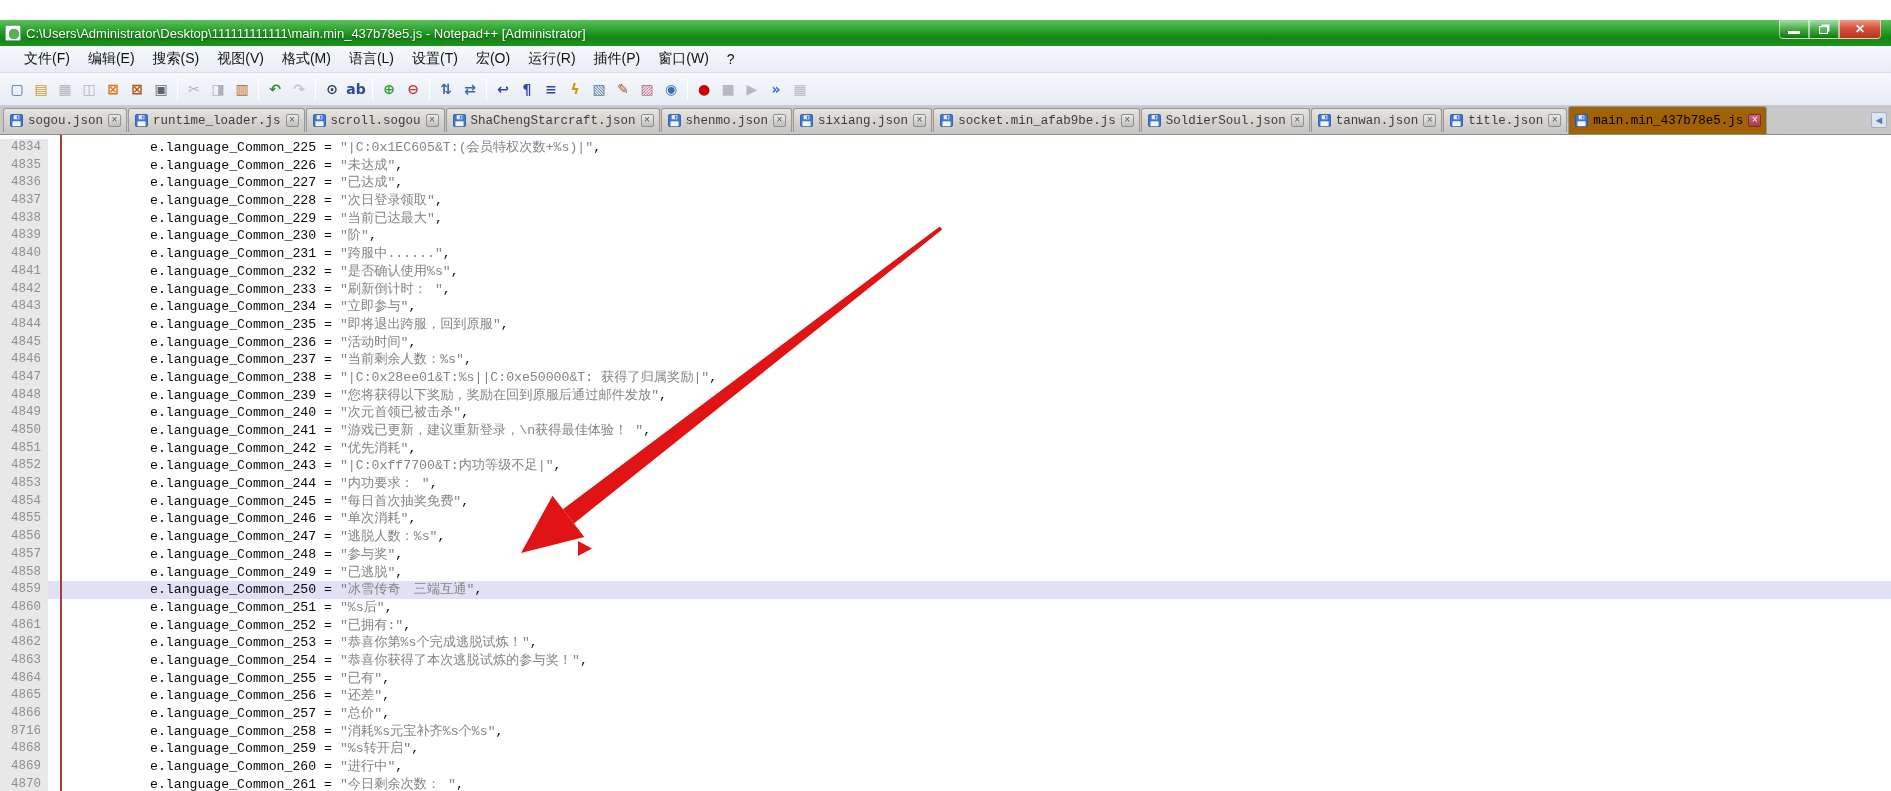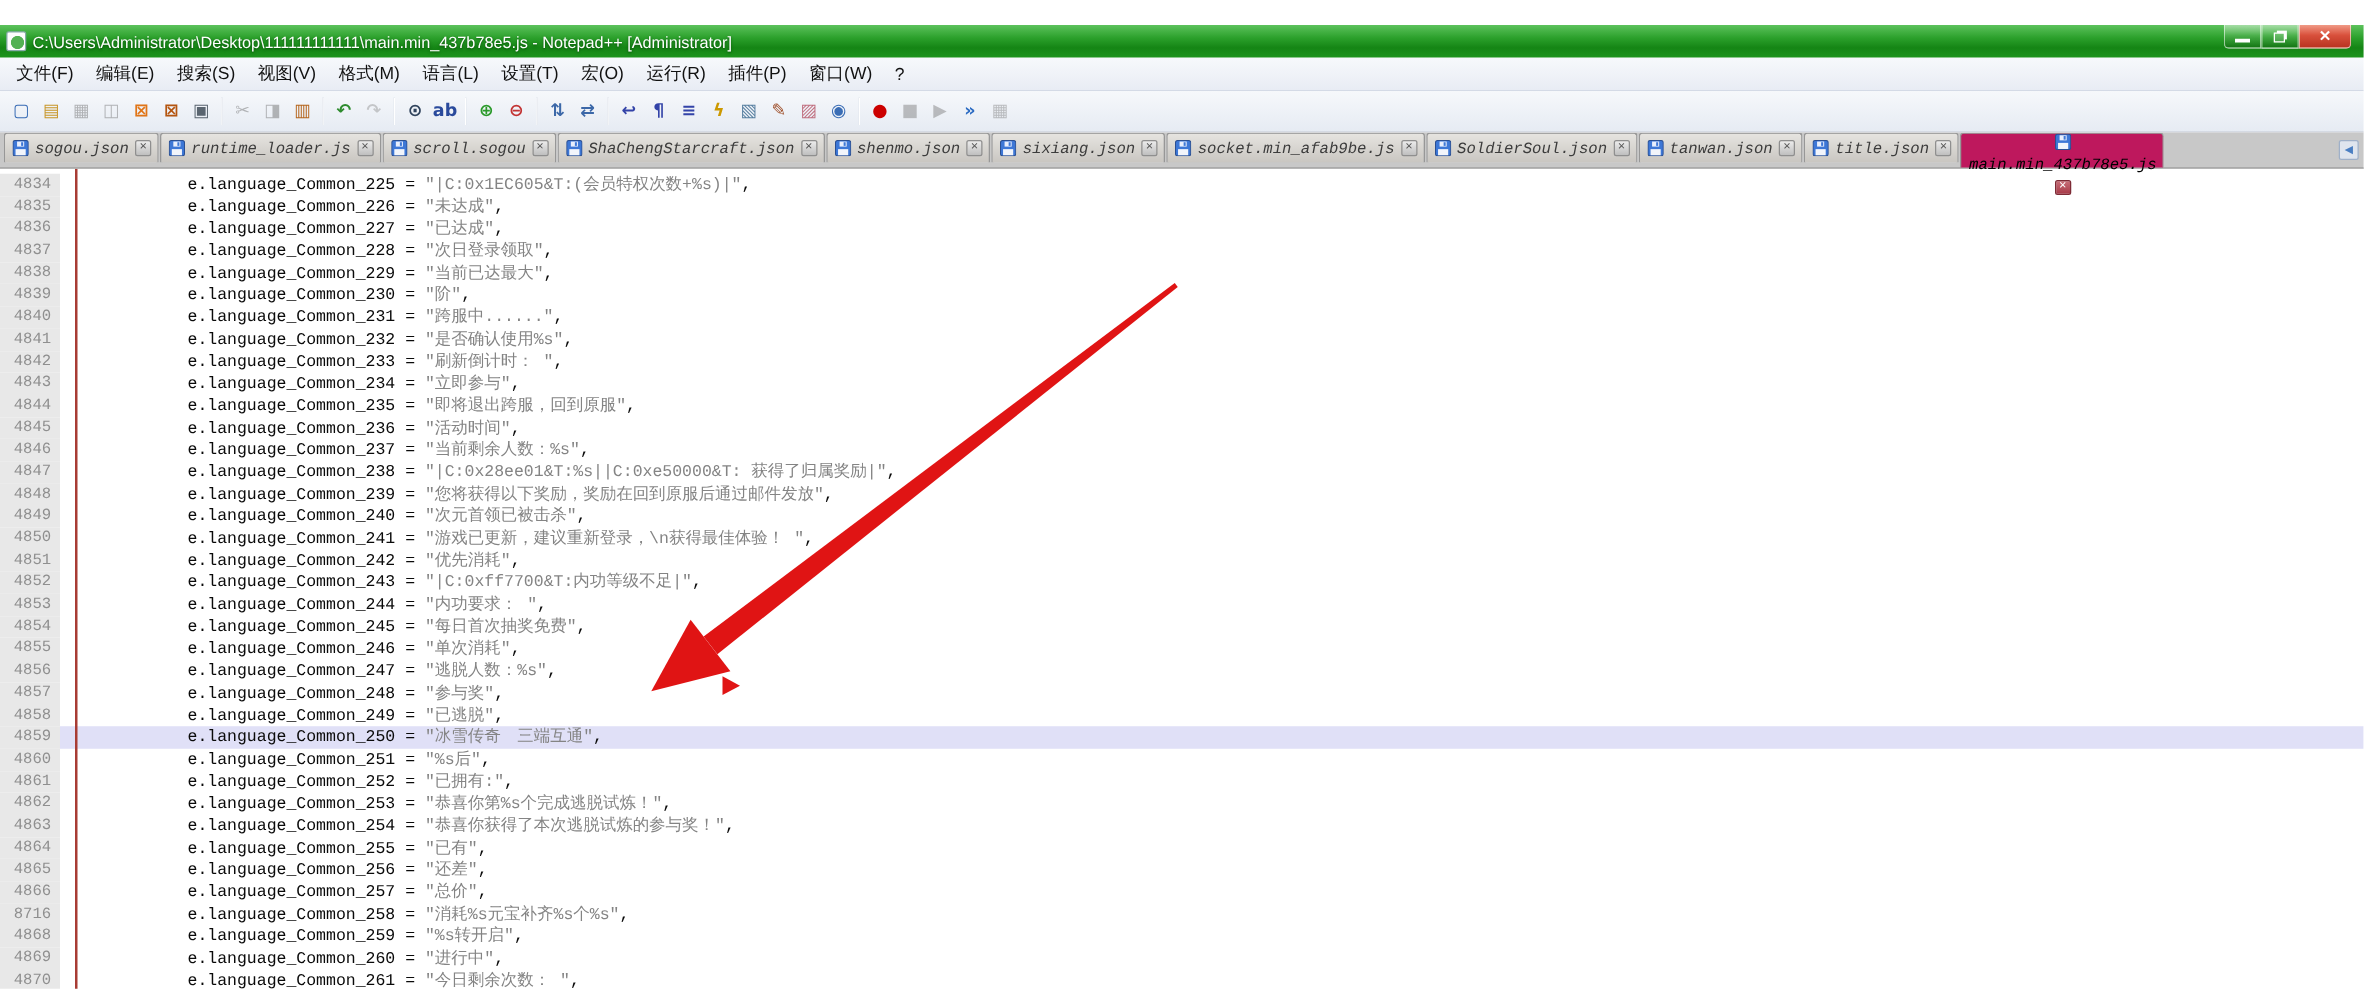--- a/index.html
+++ b/index.html
@@ -11,33 +11,33 @@
              background-image:radial-gradient(circle at 8px 8px,#53b153 5px,transparent 5.5px); }
   .title-text { color:#fff; font-size:13px; text-shadow:0 1px 2px rgba(0,60,0,.8); white-space:nowrap; }
   .winbtns { position:absolute; right:10px; top:0; display:flex; }
   .winbtn { width:30px; height:19px; border:1px solid rgba(255,255,255,.55); border-top:none; background:linear-gradient(180deg,rgba(255,255,255,.45),rgba(255,255,255,.12) 45%,rgba(0,0,0,.12)); display:flex; align-items:center; justify-content:center; color:#fff; font-size:11px; cursor:pointer; }
   .winbtn.min { border-radius:0 0 0 4px; }
   .winbtn.close { width:42px; background:linear-gradient(180deg,#f09a86,#d9513c 45%,#b83320); border-radius:0 0 4px 0; font-size:12px; font-weight:bold; }
   .restore-glyph { width:9px; height:8px; border:1px solid #fff; position:relative; background:rgba(255,255,255,.15); box-shadow:2px -2px 0 -0.5px #fff; margin-top:2px; margin-right:2px; }
   .min-glyph { width:12px; height:3px; background:#fff; margin-top:6px; }
 
   
-  .menubar { height:27px; background:linear-gradient(180deg,#f7f9fc,#e8ecf4); border-bottom:1px solid #d4dae6; display:flex; align-items:stretch; padding-left:4px; }
+  .menubar { height:27px; background:linear-gradient(180deg,#f7f9fc,#e8ecf4); border-bottom:1px solid #d4dae6; display:flex; align-items:stretch; padding-left:15px; }
   .menu-item { display:flex; align-items:center; padding:0 9px; font-size:14px; color:#111; cursor:default; }
 
   
   .toolbar { height:33px; background:linear-gradient(180deg,#f6f8fb,#e6ebf3); border-bottom:1px solid #c9cfda; display:flex; align-items:center; padding-left:5px; }
   .tbsep { width:1px; height:22px; background:#b9c2d2; border-right:1px solid #fff; margin:0 4px; }
   .tbicon { width:22px; height:22px; margin:0 1px; display:flex; align-items:center; justify-content:center; font-size:14px; font-weight:bold; border-radius:3px; cursor:pointer; font-family:"DejaVu Sans", sans-serif; }
   .tbicon.dis { opacity:.45; filter:grayscale(1); }
 
   
-  .tabbar { position:relative; height:29px; background:#c8c8c8; border-bottom:1px solid #8c8c8c; display:flex; align-items:flex-start; padding-left:3px;font-style:italic; }
+  .tabbar { position:relative; height:29px; background:#c8c8c8; border-bottom:1px solid #8c8c8c; display:flex; align-items:center; padding-left:3px; }
   .tab { height:24px; display:flex; align-items:center; gap:5px; padding:0 5px 0 6px; margin-right:1px; background:linear-gradient(180deg,#e6e4e0,#c9c6c1); border:1px solid #979797; border-bottom:none; border-radius:3px 3px 0 0; font-family:"Liberation Mono", monospace; font-size:12.5px; color:#3c3c3c; cursor:pointer; white-space:nowrap; }
-  .tab.active { height:28px; background:#be185d; color:#000; position:relative; z-index:2;flex-direction:column; }
+  .tab.active { height:28px; background:#a16207; color:#000; position:relative; z-index:2; }
   .tab-floppy { width:13px; height:13px; flex:0 0 13px; }
   .tab-x { width:13px; height:13px; display:flex; align-items:center; justify-content:center; font-size:10px; line-height:1; color:#555; background:linear-gradient(180deg,#ececec,#bfbfbf); border:1px solid #8f8f8f; border-radius:2px; cursor:pointer; }
   .tab.active .tab-x { background:linear-gradient(180deg,#c76d77,#a83a48); border-color:#7d2a35; color:#fff; }
   .tab-scroll { position:absolute; right:4px; top:6px; width:16px; height:16px; display:flex; align-items:center; justify-content:center; color:#4a7ec2; font-size:11px; cursor:pointer; background:#dfe5ee; border:1px solid #9fb0c8; border-radius:2px; }
 
   
   .editor { position:relative; height:676px; background:#fff; font-family:"Liberation Mono", monospace; font-size:13.2px; overflow:hidden; }
   .rows { padding-top:4px; }
   .row { display:flex; height:17.7px; line-height:17.7px; white-space:pre; }
   .ln { flex:0 0 48px; background:#e8e8e8; color:#8f8f8f; text-align:right; padding-right:7px; font-size:12.5px; cursor:pointer; }

